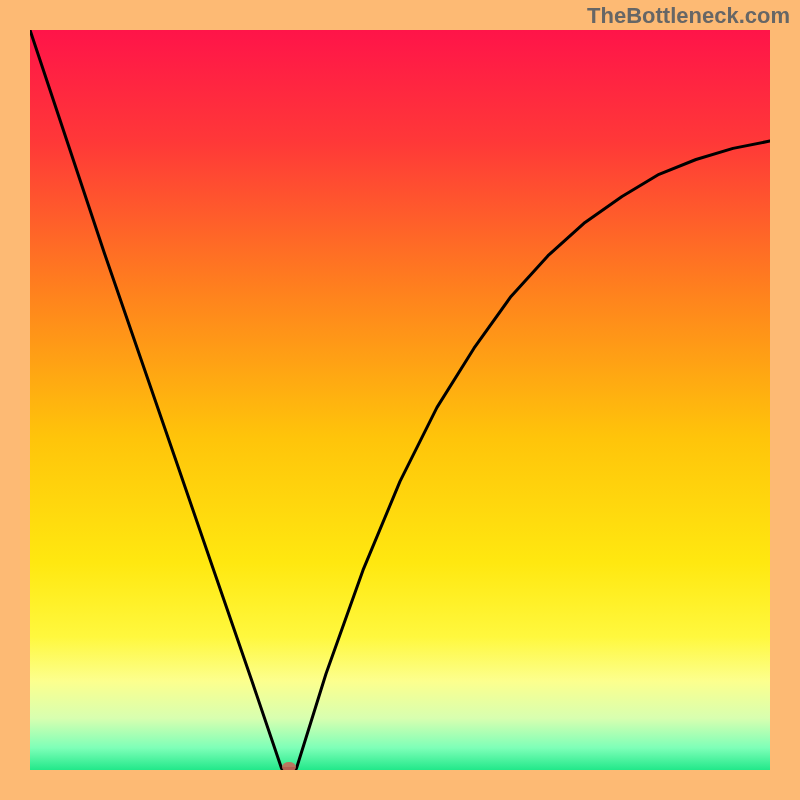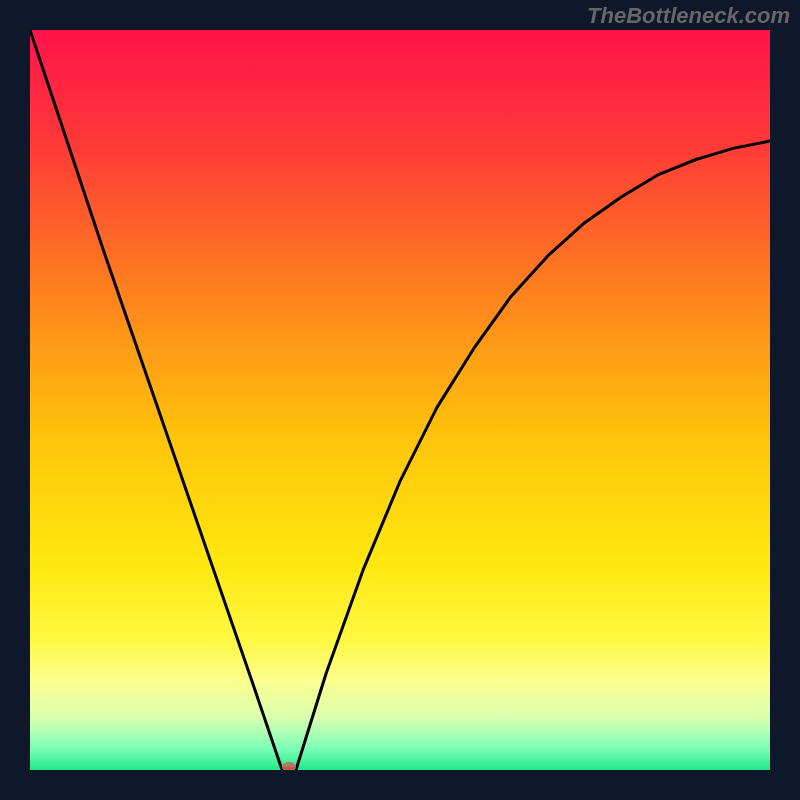--- a/index.html
+++ b/index.html
@@ -8,22 +8,21 @@
     width: 800px;
     height: 800px;
     background: #000;
     overflow: hidden;
     font-family: Arial, Helvetica, sans-serif;
   }
   .outer {
     position: relative;
     width: 800px;
     height: 800px;
-    background: #0f172a;
-    font-style: italic;
+    background: #fdba74;
   }
   .watermark {
     position: absolute;
     top: 3px;
     right: 10px;
     color: #666;
     font-size: 22px;
     font-weight: 600;
     z-index: 10;
     user-select: none;

